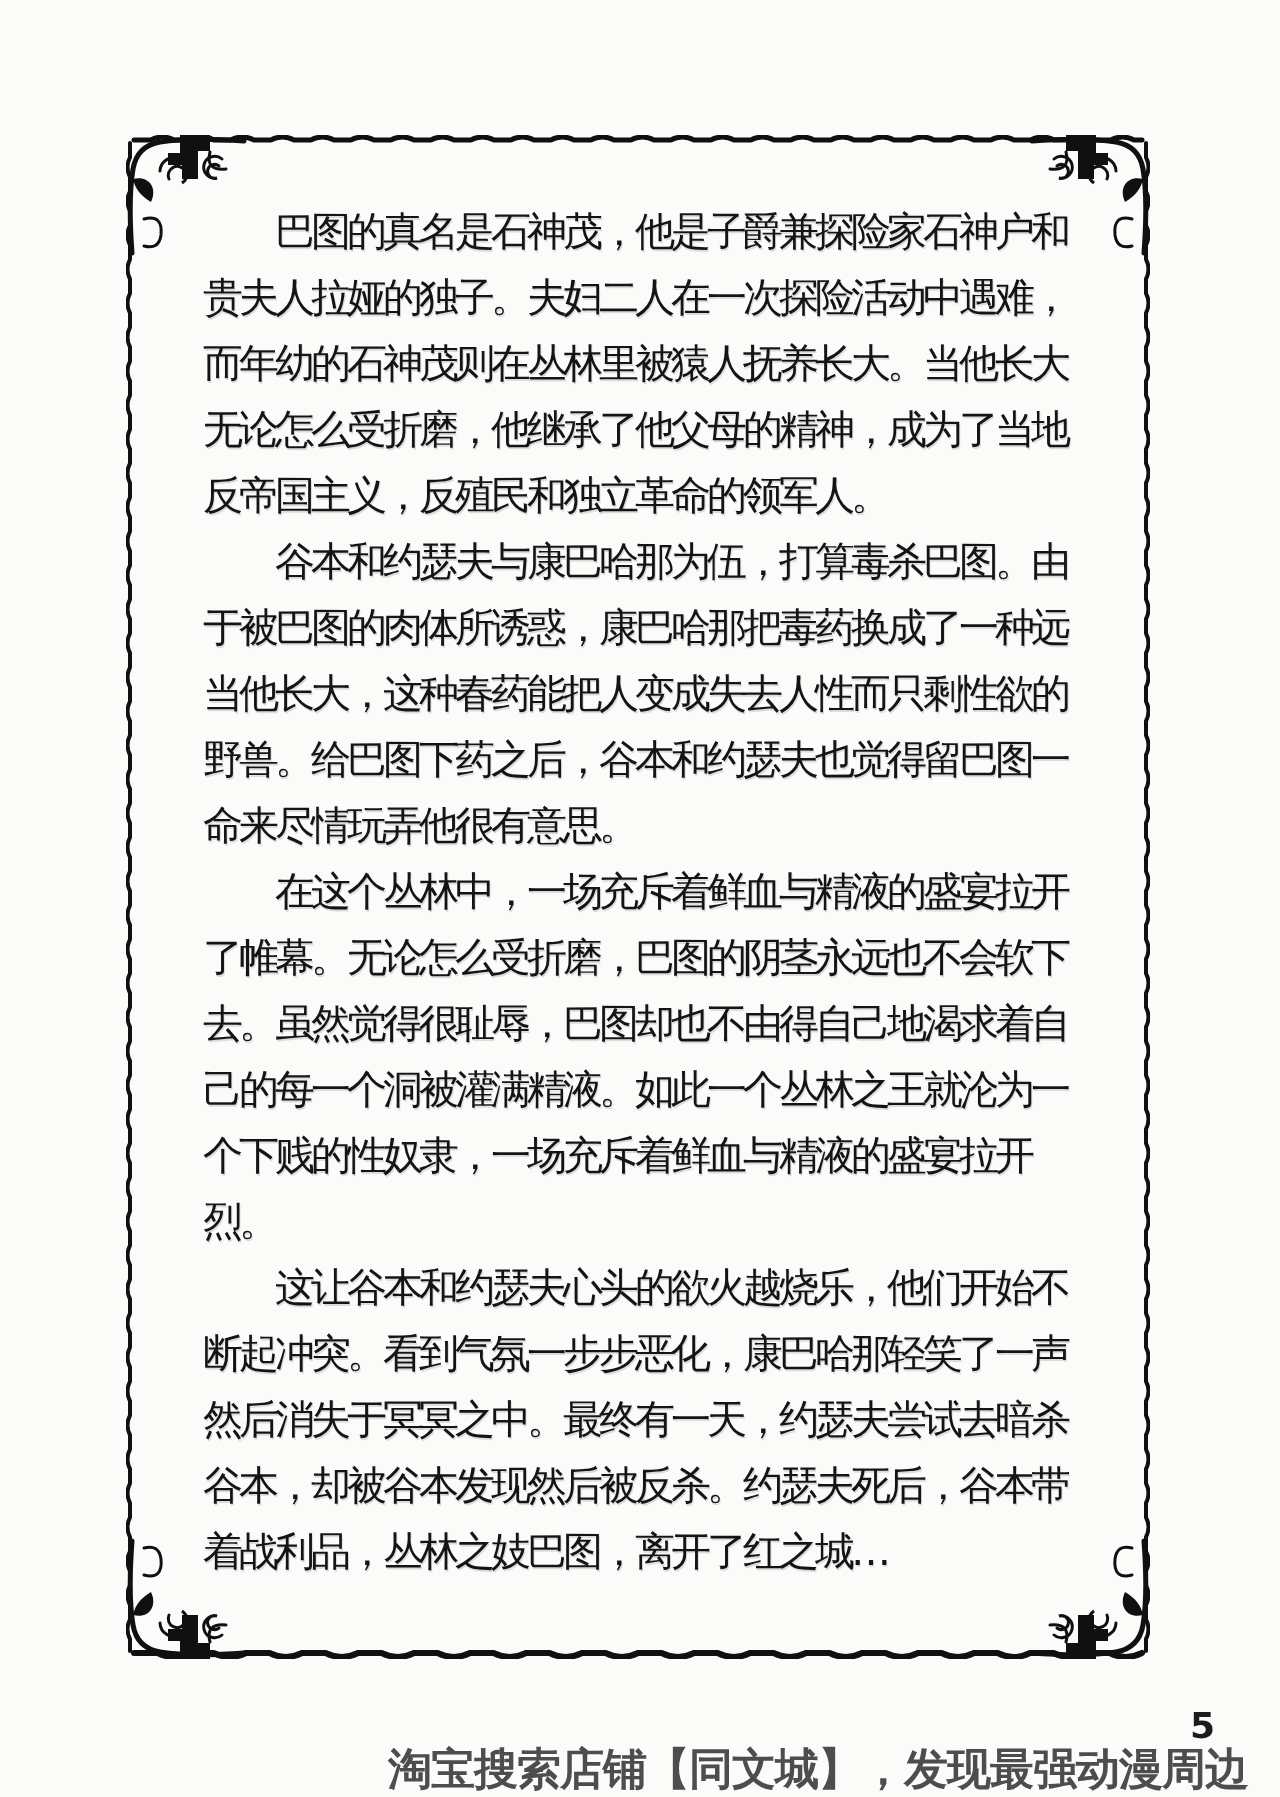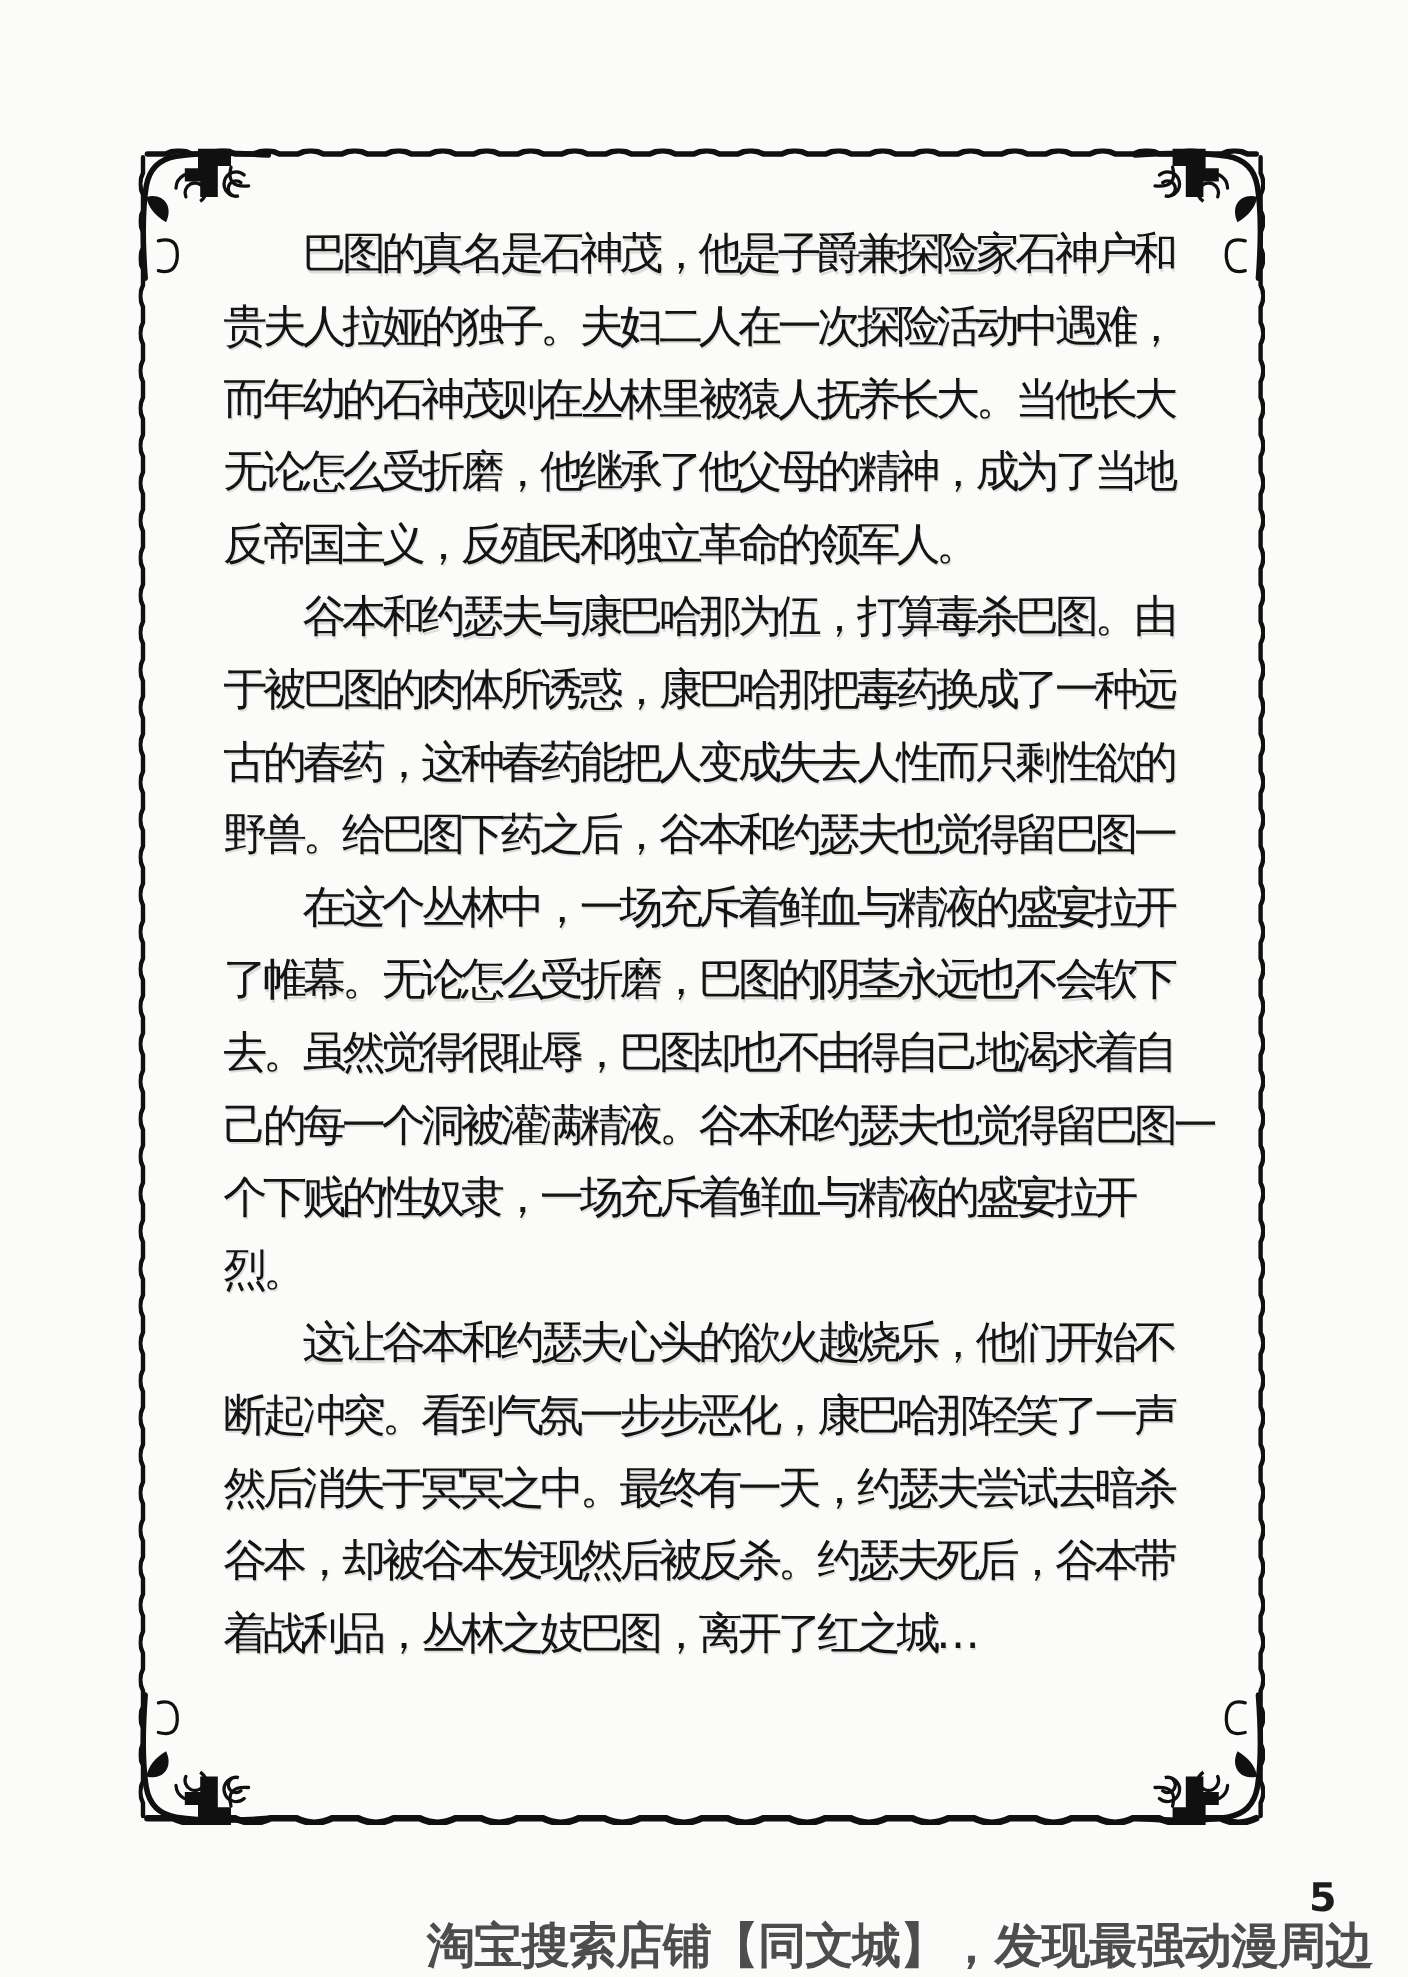--- a/index.html
+++ b/index.html
@@ -68,26 +68,27 @@
 
 <main>
   <div id="story">
       <div class="story-line">　　巴图的真名是石神茂，他是子爵兼探险家石神户和</div>
       <div class="story-line">贵夫人拉娅的独子。夫妇二人在一次探险活动中遇难，</div>
       <div class="story-line">而年幼的石神茂则在丛林里被猿人抚养长大。当他长大</div>
       <div class="story-line">无论怎么受折磨，他继承了他父母的精神，成为了当地</div>
       <div class="story-line">反帝国主义，反殖民和独立革命的领军人。</div>
       <div class="story-line">　　谷本和约瑟夫与康巴哈那为伍，打算毒杀巴图。由</div>
       <div class="story-line">于被巴图的肉体所诱惑，康巴哈那把毒药换成了一种远</div>
-      <div class="story-line">古的春药，这种春药能把人变成失去人性而只剩性欲的</div>
+      <div class="story-line">当他长大，这种春药能把人变成失去人性而只剩性欲的</div>
       <div class="story-line">野兽。给巴图下药之后，谷本和约瑟夫也觉得留巴图一</div>
+      <div class="story-line">命来尽情玩弄他很有意思。</div>
       <div class="story-line">　　在这个丛林中，一场充斥着鲜血与精液的盛宴拉开</div>
       <div class="story-line">了帷幕。无论怎么受折磨，巴图的阴茎永远也不会软下</div>
       <div class="story-line">去。虽然觉得很耻辱，巴图却也不由得自己地渴求着自</div>
-      <div class="story-line">己的每一个洞被灌满精液。谷本和约瑟夫也觉得留巴图一</div>
+      <div class="story-line">己的每一个洞被灌满精液。如此一个丛林之王就沦为一</div>
       <div class="story-line">个下贱的性奴隶，一场充斥着鲜血与精液的盛宴拉开</div>
       <div class="story-line">烈。</div>
       <div class="story-line">　　这让谷本和约瑟夫心头的欲火越烧乐，他们开始不</div>
       <div class="story-line">断起冲突。看到气氛一步步恶化，康巴哈那轻笑了一声</div>
       <div class="story-line">然后消失于冥冥之中。最终有一天，约瑟夫尝试去暗杀</div>
       <div class="story-line">谷本，却被谷本发现然后被反杀。约瑟夫死后，谷本带</div>
       <div class="story-line">着战利品，丛林之妓巴图，离开了红之城…</div>
     </div>
 </main>
 

